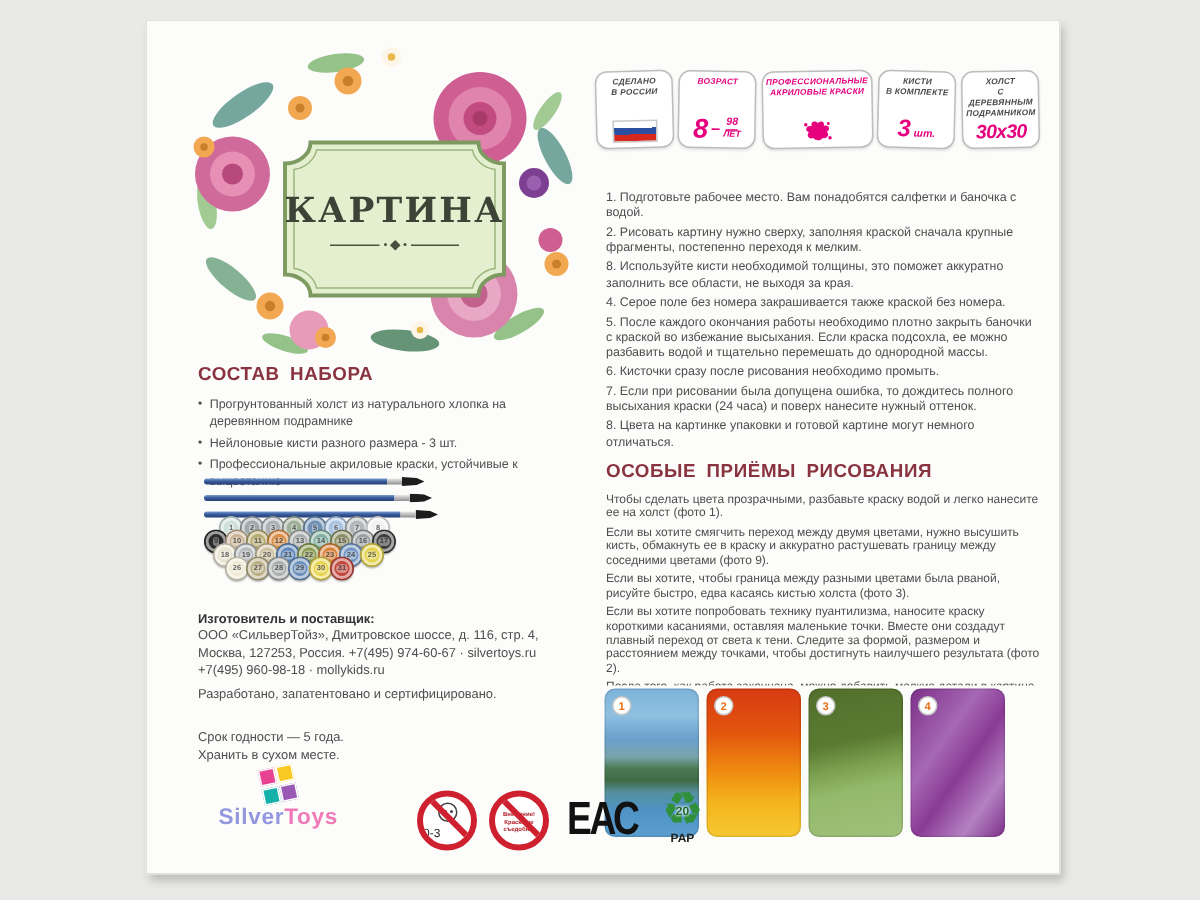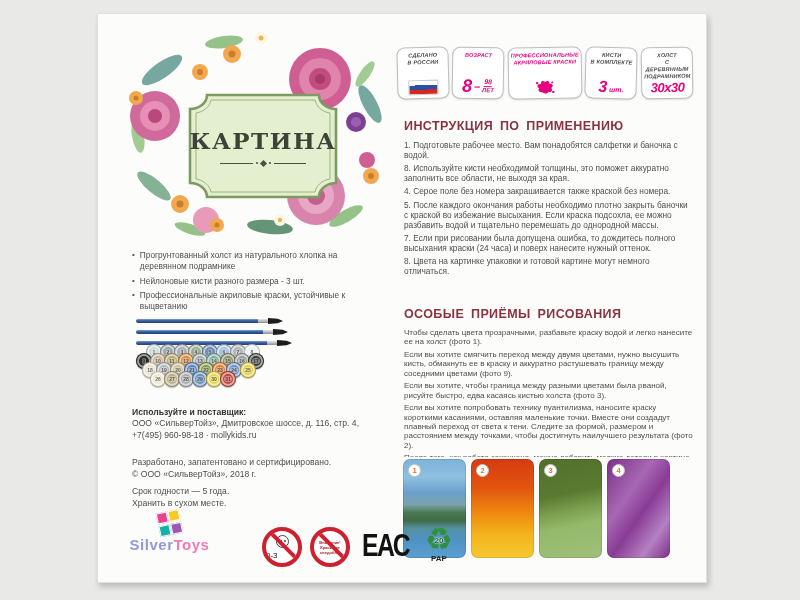--- a/index.html
+++ b/index.html
@@ -108,21 +108,21 @@
               background:rgba(255,255,255,0.4); border-radius:4px; padding:0 1px; }
 
   .mfr { position:absolute; left:34px; top:393px; width:268px;
          font-size:8.6px; line-height:1.32; color:#4e4e4e; }
   .mfr .bold { font-weight:bold; color:#333; }
 
   .legal   { position:absolute; left:34px; top:443px; font-size:8.6px; line-height:1.35; color:#4e4e4e; }
   .storage { position:absolute; left:34px; top:472px; font-size:8.6px; line-height:1.35; color:#4e4e4e; }
 
   
-  .marks { position:absolute; left:12px; top:497px; width:350px; height:64px; }
+  .marks { position:absolute; left:28px; top:497px; width:350px; height:64px; }
   .silver-logo { position:absolute; left:2px; top:0; width:115px; text-align:center; }
   .cube { width:24px; height:24px; margin:0 auto; transform:rotate(-12deg);
           display:grid; grid-template-columns:11px 11px; gap:1px; }
   .cube i { display:block; width:11px; height:11px; border:1px solid #fff; }
   .cube i:nth-child(1){ background:#e84393; } .cube i:nth-child(2){ background:#f9ca24; }
   .cube i:nth-child(3){ background:#14b1ab; } .cube i:nth-child(4){ background:#9b59b6; }
   .silver-text { font-size:15px; font-weight:bold; letter-spacing:0.5px; margin-top:1px; }
   .silver-text .s1 { color:#9397dd; text-shadow:0 0 1px #fff; }
   .silver-text .s2 { color:#f07ab8; text-shadow:0 0 1px #fff; }
 
@@ -258,26 +258,27 @@
     </div>
     <div class="badge">
       <div class="b-label dark">ХОЛСТ
 С ДЕРЕВЯННЫМ
 ПОДРАМНИКОМ</div>
       <div class="canvas-big">30х30</div>
     </div>
   </div>
 
   <div class="instructions">
-    <div class="sec-title">ИНСТРУКЦИЯ ПО ПРИМЕНЕНИЮ</div>
     <div class="list">
       <p class="body-p">1. Подготовьте рабочее место. Вам понадобятся салфетки и баночка с водой.</p>
+      <p class="body-p">2. Рисовать картину нужно сверху, заполняя краской сначала крупные фрагменты, постепенно переходя к мелким.</p>
       <p class="body-p">8. Используйте кисти необходимой толщины, это поможет аккуратно заполнить все области, не выходя за края.</p>
       <p class="body-p">4. Серое поле без номера закрашивается также краской без номера.</p>
       <p class="body-p">5. После каждого окончания работы необходимо плотно закрыть баночки с краской во избежание высыхания. Если краска подсохла, ее можно разбавить водой и тщательно перемешать до однородной массы.</p>
+      <p class="body-p">6. Кисточки сразу после рисования необходимо промыть.</p>
       <p class="body-p">7. Если при рисовании была допущена ошибка, то дождитесь полного высыхания краски (24 часа) и поверх нанесите нужный оттенок.</p>
       <p class="body-p">8. Цвета на картинке упаковки и готовой картине могут немного отличаться.</p>
     </div>
   </div>
 
   <div class="techniques">
     <div class="sec-title">ОСОБЫЕ ПРИЁМЫ РИСОВАНИЯ</div>
     <div class="list">
       <p class="body-p">Чтобы сделать цвета прозрачными, разбавьте краску водой и легко нанесите ее на холст (фото 1).</p>
       <p class="body-p">Если вы хотите смягчить переход между двумя цветами, нужно высушить кисть, обмакнуть ее в краску и аккуратно растушевать границу между соседними цветами (фото 9).</p>
@@ -296,20 +297,21 @@
     </div>
     <div class="photo-card" style="background: linear-gradient(168deg, rgb(82, 112, 44) 0%, rgb(90, 122, 49) 36%, rgb(123, 160, 79) 52%, rgb(147, 185, 106) 66%, rgb(159, 192, 122) 100%);">
       <div class="card-num">3</div>
     </div>
     <div class="photo-card" style="background: linear-gradient(125deg, rgb(124, 47, 136) 0%, rgb(166, 104, 180) 35%, rgb(138, 59, 149) 55%, rgb(180, 129, 194) 78%, rgb(124, 47, 136) 100%);">
       <div class="card-num">4</div>
     </div>
   </div>
 
   <div class="contents">
+    <div class="sec-title">СОСТАВ НАБОРА</div>
     <div class="list">
       <div class="bullet-item">
         <span class="dot">•</span>
         <span>Прогрунтованный холст из натурального хлопка на деревянном подрамнике</span>
       </div>
       <div class="bullet-item">
         <span class="dot">•</span>
         <span>Нейлоновые кисти разного размера - 3 шт.</span>
       </div>
       <div class="bullet-item">
@@ -435,28 +437,28 @@
         <div class="pot" style="background: rgb(232, 212, 74);">
           <span>30</span>
         </div>
         <div class="pot" style="background: rgb(194, 67, 58);">
           <span>31</span>
         </div>
       </div>
     </div>
 
   <div class="mfr">
-    <div class="bold">Используйте и поставщик:</div>
+    <div class="bold">Изготовитель и поставщик:</div>
     <div>ООО «СильверТойз», Дмитровское шоссе, д. 116, стр. 4,</div>
+    <div>Москва, 127253, Россия. +7(495) 974-60-67 · silvertoys.ru</div>
     <div>+7(495) 960-98-18 · mollykids.ru</div>
   </div>
 
   <div class="legal">
     <div>Разработано, запатентовано и сертифицировано.</div>
-    <div>© ООО «СильверТойз», 2018 г.</div>
   </div>
 
   <div class="storage">
     <div>Срок годности — 5 года.</div>
     <div>Хранить в сухом месте.</div>
   </div>
 
   <div class="marks">
     <div class="silver-logo">
       <div class="cube">

